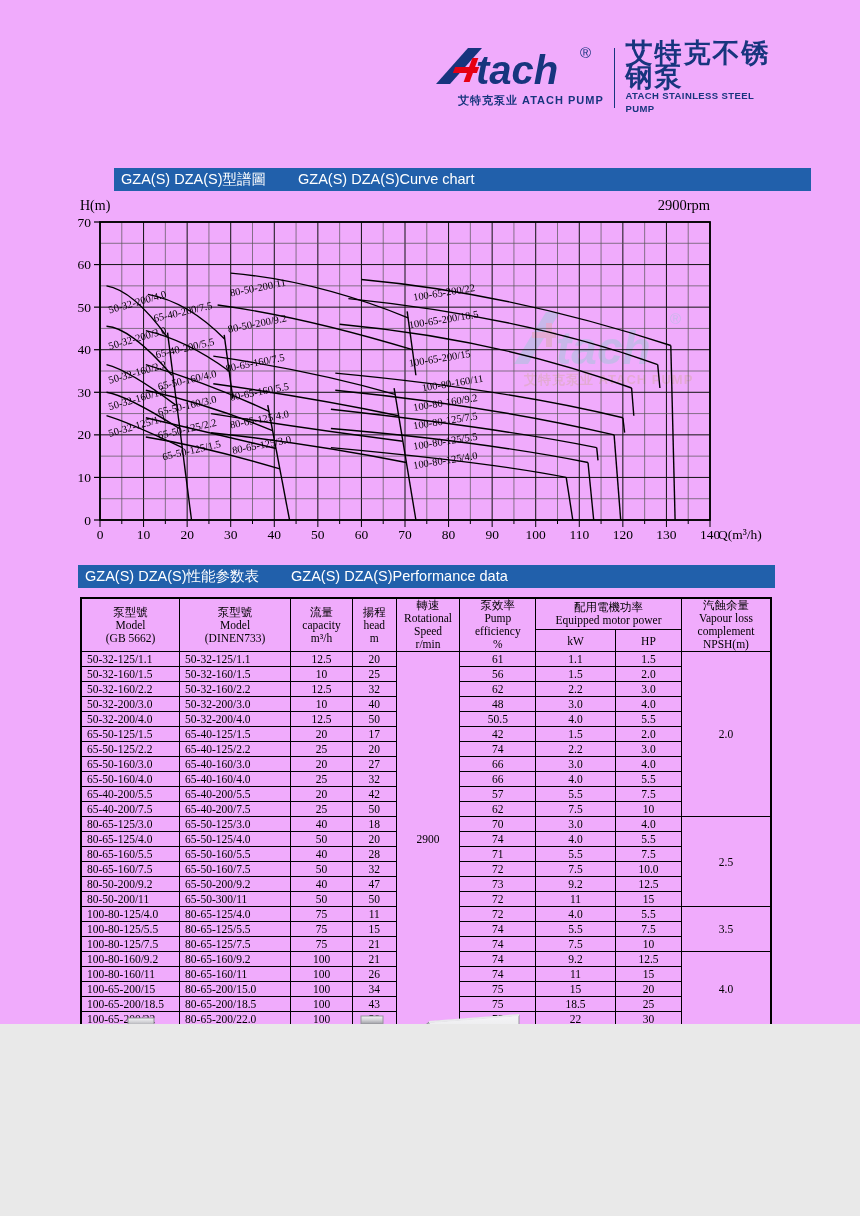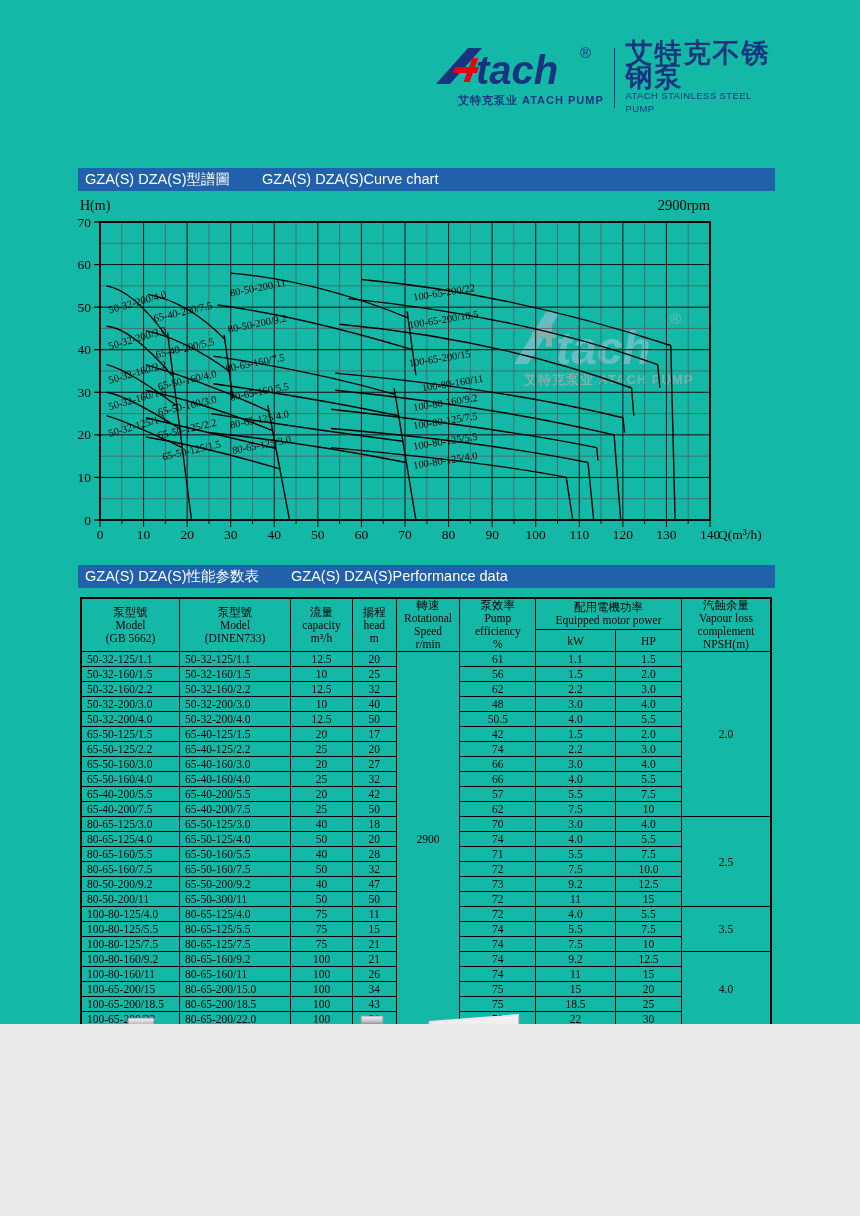--- a/index.html
+++ b/index.html
@@ -1,29 +1,29 @@
 <!DOCTYPE html>
 <html><head>
 <meta charset="utf-8">
 <style>
   html,body{margin:0;padding:0;background:#e9e9e9;}
-  .page{position:relative;width:860px;height:1024px;background:#14b8a6;overflow:hidden;
+  .page{position:relative;width:860px;height:1024px;background:#f0abfc;overflow:hidden;
         font-family:"Liberation Sans",sans-serif;}
   
   .logo{position:absolute;left:430px;top:40px;width:345px;height:75px;display:flex;align-items:center;}
   .logo-left{width:182px;position:relative;}
   .logo-divider{width:2px;height:60px;background:#17357e;margin:0 10px 0 2px;}
   .logo-right{color:#17357e;}
   .logo-right .cn{font-size:27px;font-weight:bold;letter-spacing:2px;line-height:24px;}
-  .logo-right .en{font-size:9.5px;font-weight:normal;letter-spacing:.4px;line-height:13px;}
+  .logo-right .en{font-size:9.5px;font-weight:bold;letter-spacing:.4px;line-height:13px;}
   
   .section-bar{position:absolute;left:78px;width:697px;height:23px;background:#2160ab;color:#fff;
                font-size:14.5px;line-height:23px;padding-left:7px;box-sizing:border-box;white-space:nowrap;}
   .section-bar .en{margin-left:28px;}
-  #bar-curve{top:168px;}
+  #bar-curve{top:168px;margin-left:36px;}
   #bar-perf{top:565px;}
   
   #chart-wrap{position:absolute;left:78px;top:196px;width:710px;height:360px;}
   
   #perf-table{position:absolute;left:80px;top:597px;width:692px;border-collapse:collapse;
               font-family:"Liberation Serif",serif;font-size:11.5px;color:#000;table-layout:fixed;padding-left:8px;}
   #perf-table td,#perf-table th{border:1px solid #000;padding:0 2px;height:14px;line-height:12px;
               text-align:center;font-weight:normal;overflow:hidden;white-space:nowrap;}
   #perf-table{border:2px solid #000;}
   #perf-table th{font-size:11.5px;}

